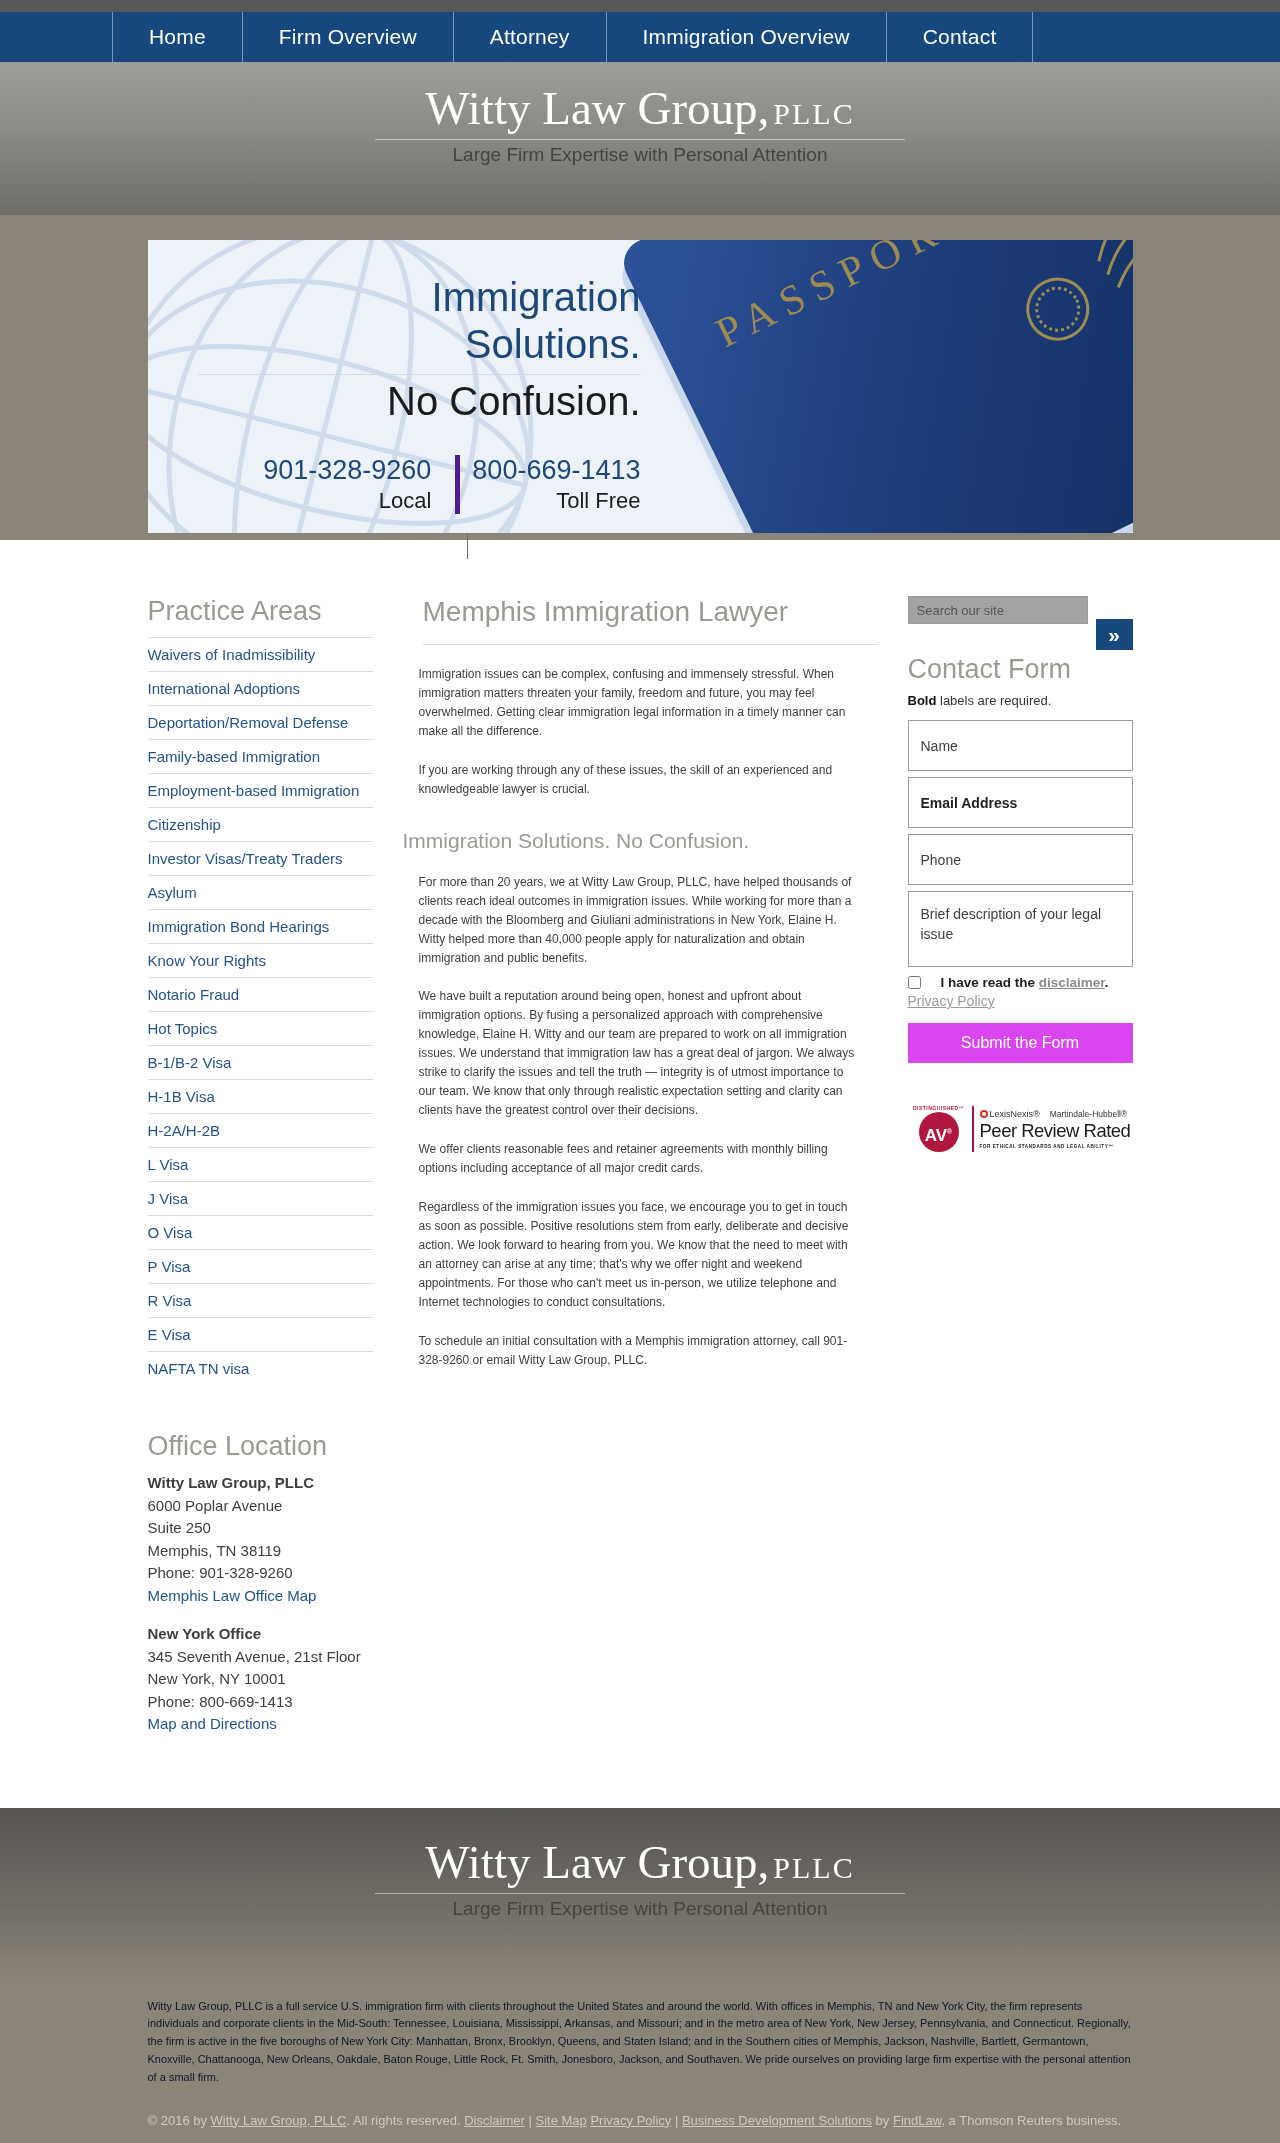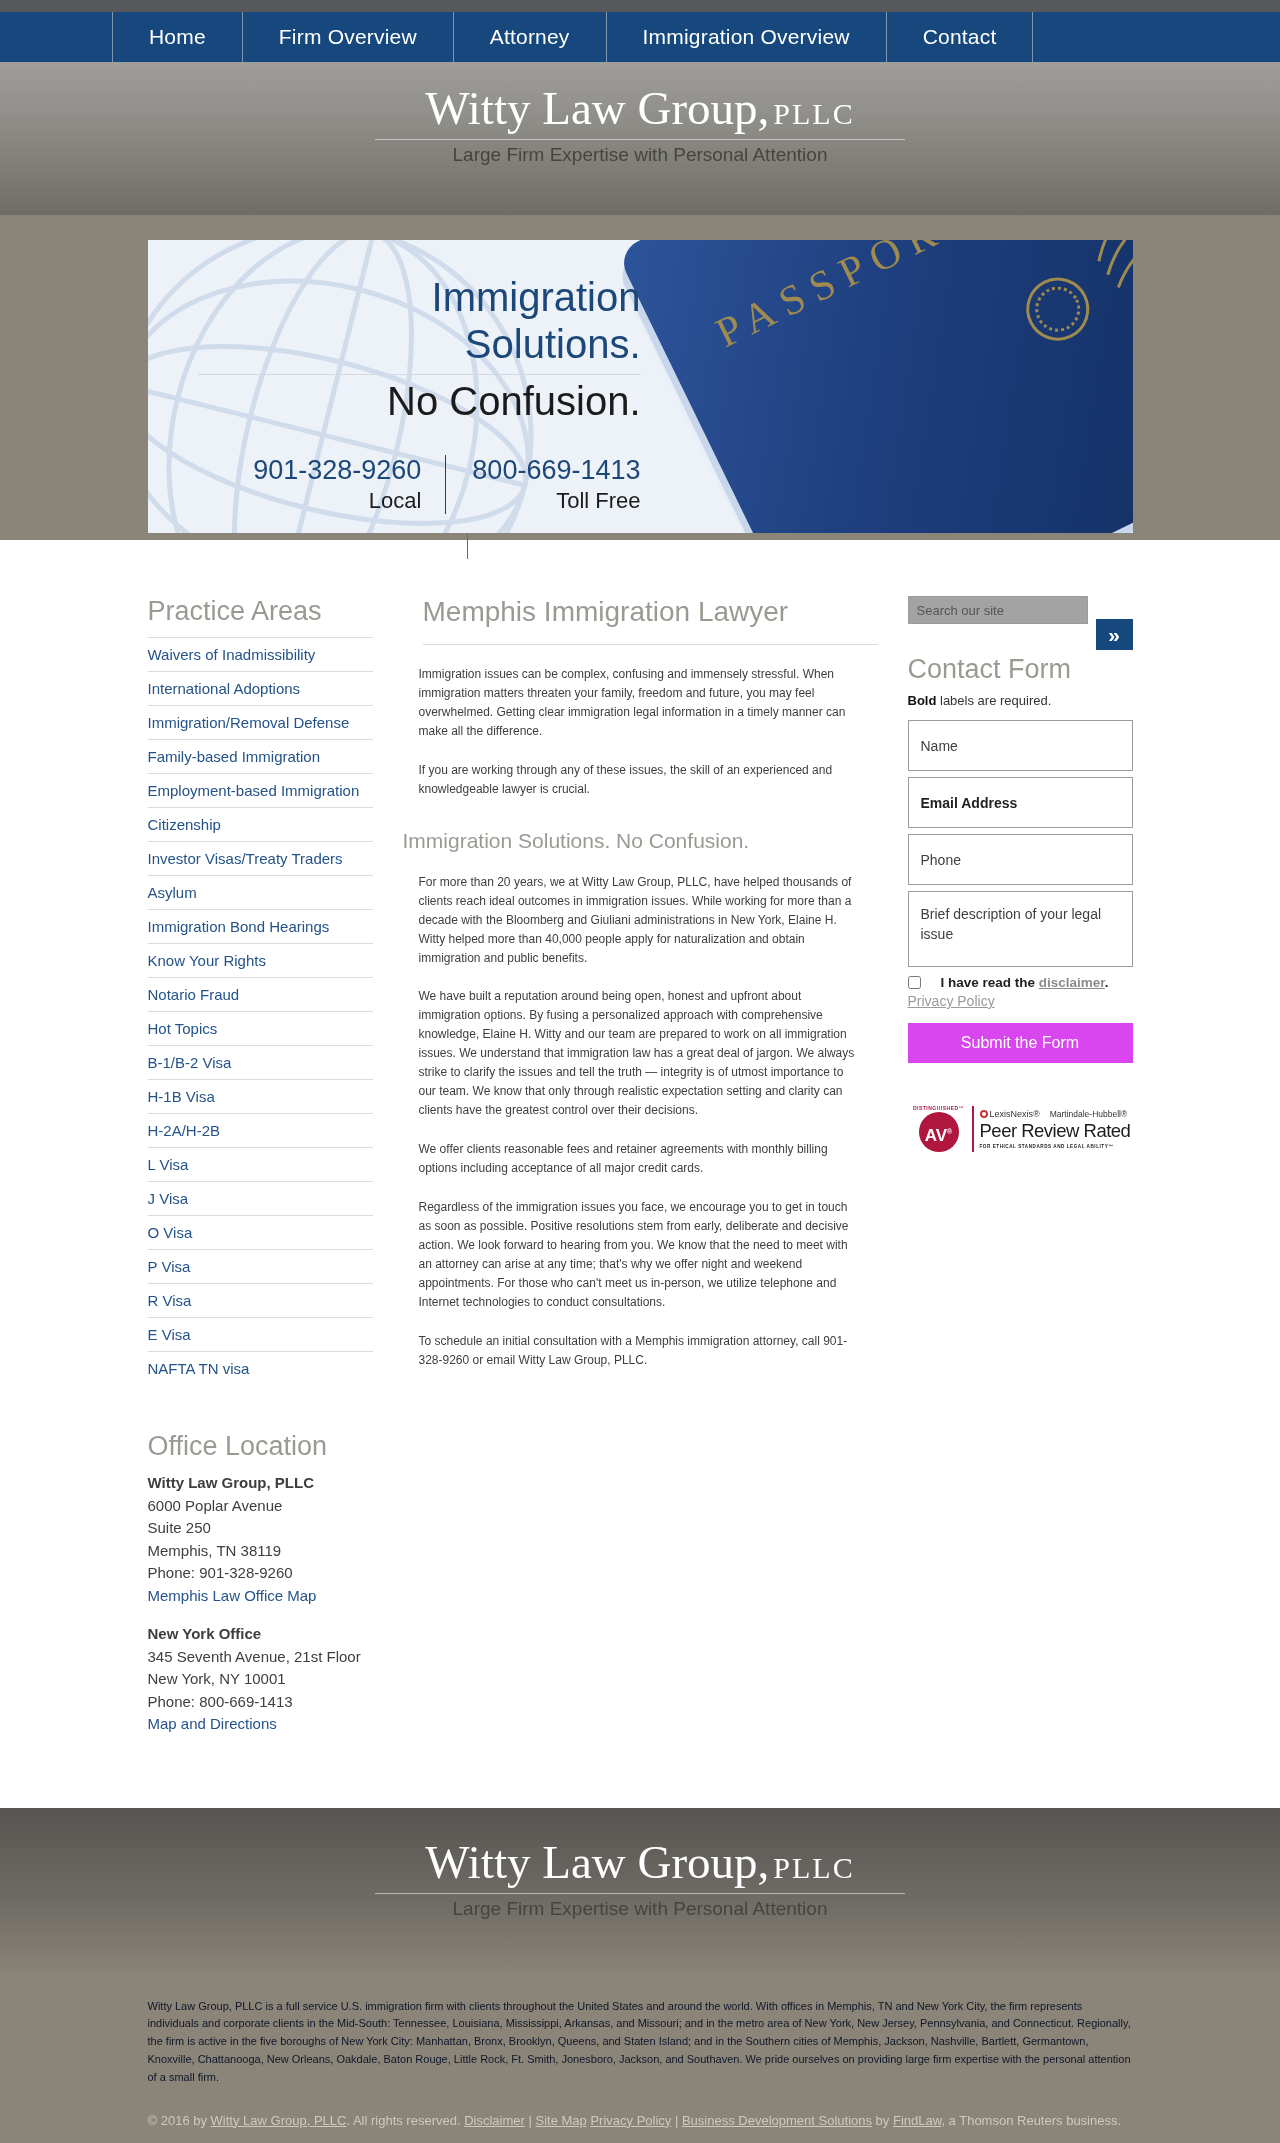--- a/index.html
+++ b/index.html
@@ -52,21 +52,21 @@
   .globe { position: absolute; left: -60px; top: -40px; opacity: .85; }
   .banner-text {
     position: absolute; left: 0; top: 34px; width: 493px;
     text-align: right; z-index: 3;
   }
   .hl-navy { font-size: 40px; color: #1b4779; line-height: 1.17; font-weight: normal; }
   .hl-rule { border-bottom: 1px solid #d5d9e2; margin: 6px 0 4px 50px; }
   .hl-black { font-size: 40px; color: #1b1b1b; line-height: 1.1; font-weight: normal; }
   .phones { display: flex; justify-content: flex-end; margin-top: 32px; }
   .phone-group { text-align: right; padding-right: 24px; }
-  .phone-group.second { border-left: 1px solid #4c1d95; padding-right: 0; padding-left: 26px; }
+  .phone-group.second { border-left: 5px solid #4c1d95; padding-right: 0; padding-left: 12px; }
   .phone-number { font-size: 27px; color: #1b4779; }
   .phone-label { font-size: 22px; color: #1c1c1c; margin-top: 2px; }
   .band-tick {
     position: absolute; left: calc(50% - 173px); top: 318px;
     width: 1px; height: 26px; background: #6e6a5f;
   }
 
   
   .passport {
     position: absolute; left: 468px; top: 12px;
@@ -270,21 +270,21 @@
     <aside class="col-left">
       <h2 class="section-title">Practice Areas</h2>
       <ul class="pa-list">
         <li>
             <a>Waivers of Inadmissibility</a>
           </li>
         <li>
             <a>International Adoptions</a>
           </li>
         <li>
-            <a>Immigration/Removal Defense</a>
+            <a>Deportation/Removal Defense</a>
           </li>
         <li>
             <a>Family-based Immigration</a>
           </li>
         <li>
             <a>Employment-based Immigration</a>
           </li>
         <li>
             <a>Citizenship</a>
           </li>

